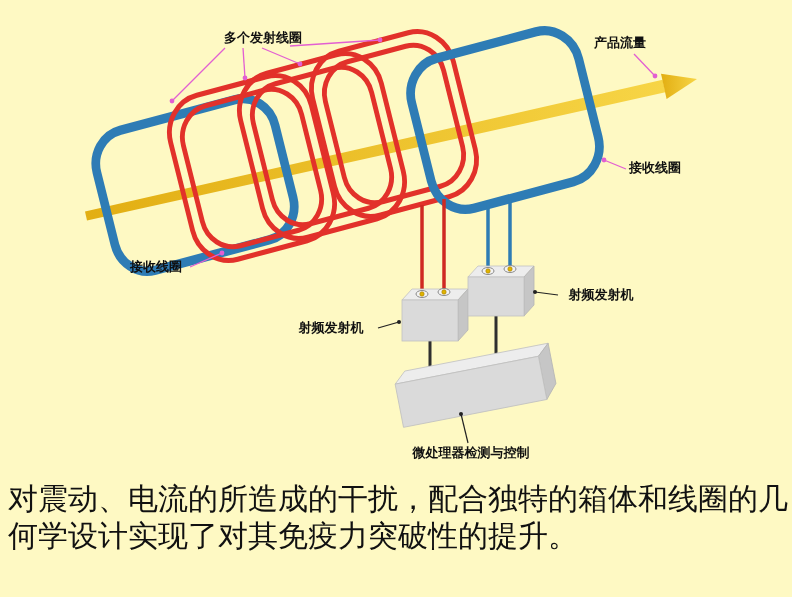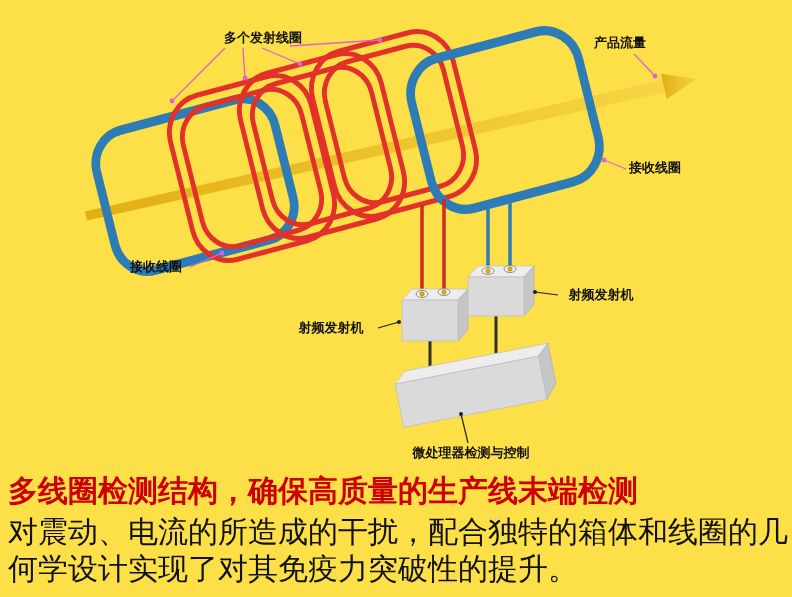--- a/index.html
+++ b/index.html
@@ -1,16 +1,16 @@
 <!DOCTYPE html>
 <html><head>
 <meta charset="utf-8">
 <style>
   html,body{margin:0;padding:0;background:#fff;}
-  #page{position:relative;width:792px;height:597px;background:#fde047;overflow:hidden;
+  #page{position:relative;width:792px;height:597px;background:#fef9c3;overflow:hidden;
         font-family:"DejaVu Sans","Liberation Sans",sans-serif;}
   #diagram-svg{position:absolute;left:0;top:0;}
   .coil-blue{fill:none;stroke:#2e7cb5;stroke-width:9;}
   .coil-red{fill:none;stroke:#e2312a;stroke-width:5;}
   .lead-red{stroke:#cf2a22;stroke-width:3.5;fill:none;}
   .lead-blue{stroke:#2e7cb5;stroke-width:3.5;fill:none;}
   .ptr{stroke:#e25fd2;stroke-width:1.3;fill:none;}
   .ptr-dot{fill:#e25fd2;}
   .blk{stroke:#222;stroke-width:1.2;fill:none;}
   .blk-dot{fill:#222;}
@@ -149,17 +149,16 @@
     <text class="lbl" x="263" y="42">多个发射线圈</text>
     <text class="lbl" x="620" y="47">产品流量</text>
     <text class="lbl" x="655" y="172">接收线圈</text>
     <text class="lbl" x="156" y="271">接收线圈</text>
     <text class="lbl" x="331" y="332">射频发射机</text>
     <text class="lbl" x="601" y="299">射频发射机</text>
     <text class="lbl" x="471" y="457">微处理器检测与控制</text>
   </svg>
 
   <div class="caption">
-    <h1>多线圈检测结构，确保高质量的生产线末端检测</h1>
     <p>对震动、电流的所造成的干扰，配合独特的箱体和线圈的几何学设计实现了对其免疫力突破性的提升。</p>
   </div>
 
 </div>
 
 </body></html>

